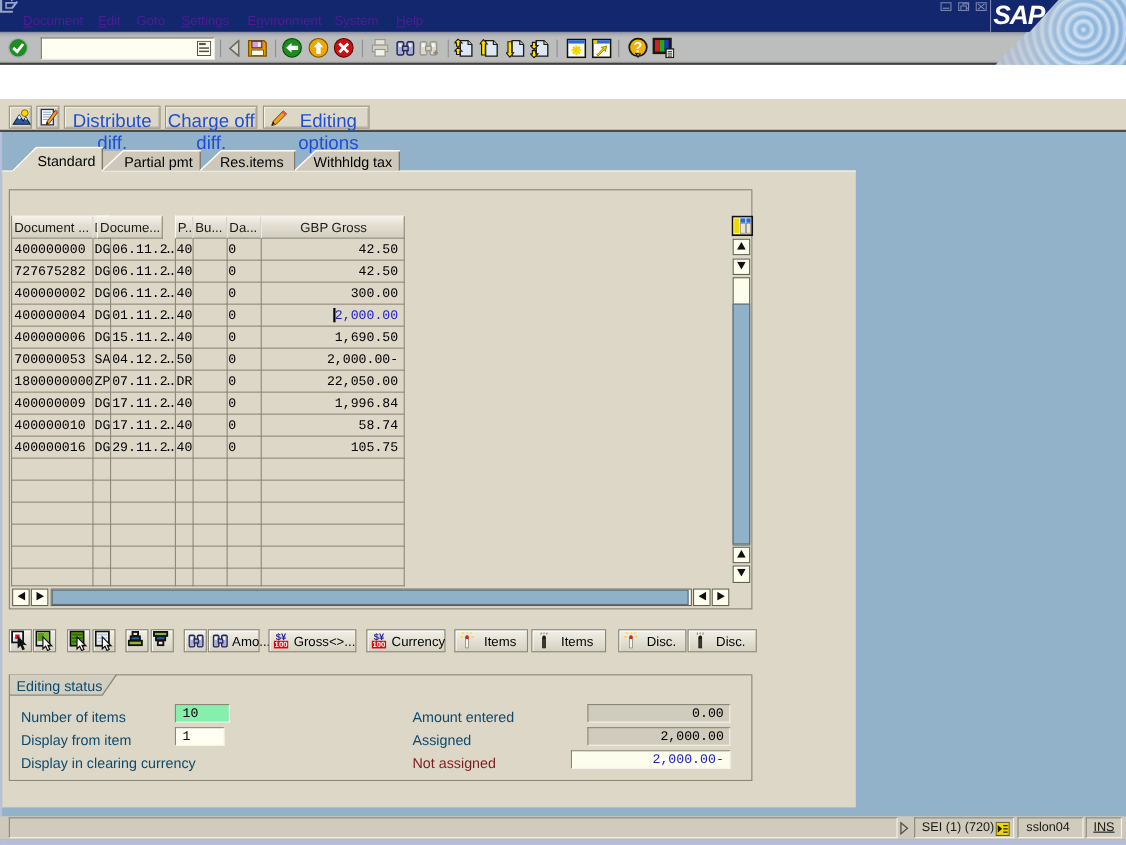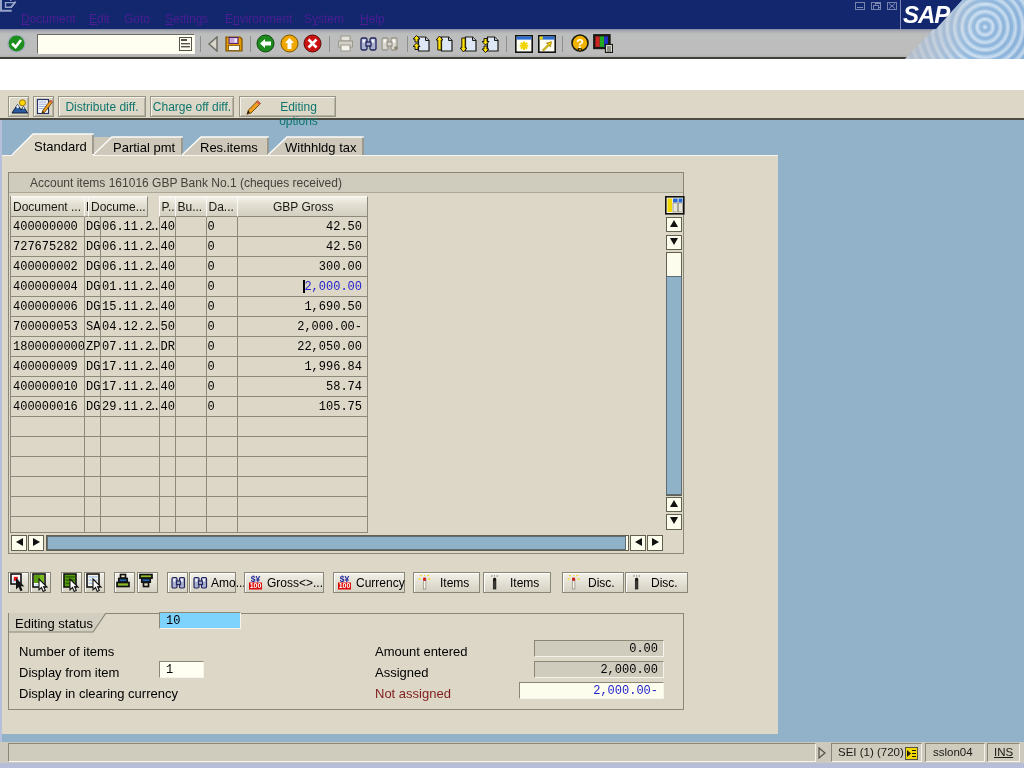--- a/index.html
+++ b/index.html
@@ -15,21 +15,21 @@
   #toolbar{left:0;top:29px;width:1024px;height:30px;background:linear-gradient(180deg,#828ba0 0px,#aaacb2 2px,#bcbdbd 5px,#bdbdbd 25px,#b0b0af 28px,#a0a09e 30px);box-sizing:border-box;}
   #toolbar .dark{position:absolute;left:0;top:28px;width:1024px;height:2px;background:#403f3c;}
   .tsep{position:absolute;top:36px;width:1px;height:16px;background:#8f8f8d;}
   .ticon{position:absolute;top:35px;z-index:5;}
   #cmdfield{position:absolute;left:37px;top:34px;width:158px;height:20px;background:#fffff1;border:1px solid #6b6a61;border-right-color:#f7f6ee;border-bottom-color:#f7f6ee;box-sizing:border-box;}
   
   #titlebar{left:0;top:59px;width:1024px;height:31px;background:#ffffff;}
   #titletext{position:absolute;left:10px;top:64px;font-size:17.9px;font-weight:bold;font-style:italic;color:#3c3f99;letter-spacing:0px;}
   
   #appbar{left:0;top:90px;width:1024px;height:30px;background:#dcd7c6;border-bottom:2px solid #4d4b44;box-sizing:border-box;}
-  .abtn{position:absolute;top:96px;height:21px;background:#dcd7c6;border:1px solid #989585;box-shadow:inset 1px 1px 0 #f4f2ea,inset -1px -1px 0 #b7b3a4;box-sizing:border-box;font-size:12px;color:#0f766e;text-align:center;}
+  .abtn{position:absolute;top:96px;height:21px;background:#dcd7c6;border:1px solid #989585;box-shadow:inset 1px 1px 0 #f4f2ea,inset -1px -1px 0 #b7b3a4;box-sizing:border-box;font-size:17px;color:#1d4ed8;text-align:center;}
   .abtn span{display:inline-block;margin-top:3px;}
   
   #lborder{left:0;top:120px;width:2px;height:648px;background:#b7c0da;}
   #panel{left:2px;top:155px;width:776px;height:579px;background:#dcd7c6;border-top:1px solid #f6f4ec;box-sizing:border-box;}
   
   
   .gbox{position:absolute;border:1px solid #8a8678;box-sizing:border-box;}
   
   .hcell{position:absolute;top:0;height:21px;background:linear-gradient(#f4f2ea 0%,#e3dfd2 40%,#d2cec0 100%);border:1px solid #8d897c;border-top-color:#fbfaf6;border-left-color:#fbfaf6;box-sizing:border-box;font-size:12px;color:#1a1a14;}
   .hcell div{margin:3px 0 0 2px;white-space:nowrap;overflow:hidden;}
@@ -39,21 +39,21 @@
   .trow > .tcell:first-child div{margin-left:3px;}
   .num{text-align:right;padding-right:5px;}
   
   .sbtn{position:absolute;width:16px;height:15px;background:#fdfdee;border:1px solid #62604f;box-sizing:border-box;}
   .sbtn svg{display:block;margin:2px auto 0;}
   .thumbv{position:absolute;background:#8fb2c9;border:1px solid #5f6c74;box-sizing:border-box;}
   
   .ibtn{position:absolute;top:0;height:21px;background:linear-gradient(#f2f0e8,#d5d1c2);border:1px solid #8a8776;box-shadow:inset 1px 1px 0 #ffffff;box-sizing:border-box;font-size:12px;}
   
   .fld{position:absolute;height:17px;box-sizing:border-box;font-family:"Liberation Mono",monospace;font-size:12px;border:1px solid #8a8776;border-bottom-color:#f5f3ea;border-right-color:#f5f3ea;}
-  .lbl{position:absolute;font-size:13px;color:#000000;}
+  .lbl{position:absolute;font-size:13px;color:#0c4a6e;}
   
   #statusbar{left:0;top:742px;width:1024px;height:21px;background:#cdc9bc;}
   .sseg{position:absolute;top:743px;height:19px;background:#cfccbe;border:1px solid #8a8776;border-bottom-color:#f5f3ea;border-right-color:#f5f3ea;box-sizing:border-box;font-size:11.5px;color:#1a1a14;}
   #bottomstrip{left:0;top:763px;width:1024px;height:5px;background:#b5bdd8;}
 </style>
 </head>
 <body>
 <div id="stage">
 
   <div class="abs" id="menubar"></div>
@@ -264,23 +264,20 @@
     <polygon points="11,24 33,1 93,1 93,24" fill="#dcd7c6"></polygon>
     <path d="M12 22 L33 1 L93 1 L93 22" fill="none" stroke="#fdfcf8" stroke-width="1.4"></path>
     <path d="M93 1.7 L93 21" stroke="#7b7769" stroke-width="1.4"></path>
   </svg>
   <div class="abs" style="left:34px;top:139px;font-size:13px;">Standard</div>
   <div class="abs" style="left:113px;top:140px;font-size:13px;">Partial pmt</div>
   <div class="abs" style="left:200px;top:140px;font-size:13px;">Res.items</div>
   <div class="abs" style="left:285px;top:140px;font-size:13px;">Withhldg tax</div>
 
   <div class="gbox" style="left:8px;top:172px;width:676px;height:382px;"></div>
-  <div class="abs" style="left:9px;top:173px;width:674px;height:20px;background:#cfcbbd;border-bottom:1px solid #aaa698;box-sizing:border-box;">
-    <div style="margin:3px 0 0 21px;font-size:12px;color:#45423a;">Account items 161016 GBP Bank No.1 (cheques received)</div>
-  </div>
 
   <div id="thead">
 <div class="abs" style="left:0;top:196px">
 <div class="hcell" style="left:10px;width:75px;">
           <div>Document ...</div>
         </div>
 <div class="hcell" style="left:84px;width:17px;">
           <div style="margin-left:1px">D..</div>
         </div>
 <div class="hcell" style="left:88px;width:59.5px;">
@@ -659,21 +656,21 @@
 
   <div class="gbox" style="left:8px;top:613px;width:676px;height:97px;"></div>
   <div class="abs" style="left:9px;top:613px;width:97px;height:19px;background:#d3cfc0;clip-path:polygon(0 0,97px 0,84px 19px,0 19px);"></div>
   <svg class="abs" style="left:9px;top:613px" width="98" height="20" viewBox="0 0 98 20">
       <path d="M97 0 L84 19 L0 19" fill="none" stroke="#8a8678" stroke-width="1.2"></path>
     </svg>
   <div class="lbl" style="left:15px;top:616px;">Editing status</div>
   <div class="lbl" style="left:19px;top:644px;">Number of items</div>
   <div class="lbl" style="left:19px;top:665px;">Display from item</div>
   <div class="lbl" style="left:19px;top:686px;">Display in clearing currency</div>
-  <div class="fld" style="left:159px;top:612px;width:82px;background:#7dd3fc;">
+  <div class="fld" style="left:159px;top:640px;width:50px;background:#86efac;">
       <div style="margin:1px 0 0 6px">10</div>
     </div>
   <div class="fld" style="left:159px;top:661px;width:45px;background:#fffff2;">
       <div style="margin:1px 0 0 6px">1</div>
     </div>
   <div class="lbl" style="left:375px;top:644px;">Amount entered</div>
   <div class="lbl" style="left:375px;top:665px;">Assigned</div>
   <div class="lbl" style="left:375px;top:686px;color:#7f1d1d;">Not assigned</div>
   <div class="fld" style="left:534px;top:640px;width:130px;background:#cfcbbd;">
       <div class="num" style="margin-top:1px">0.00</div>

